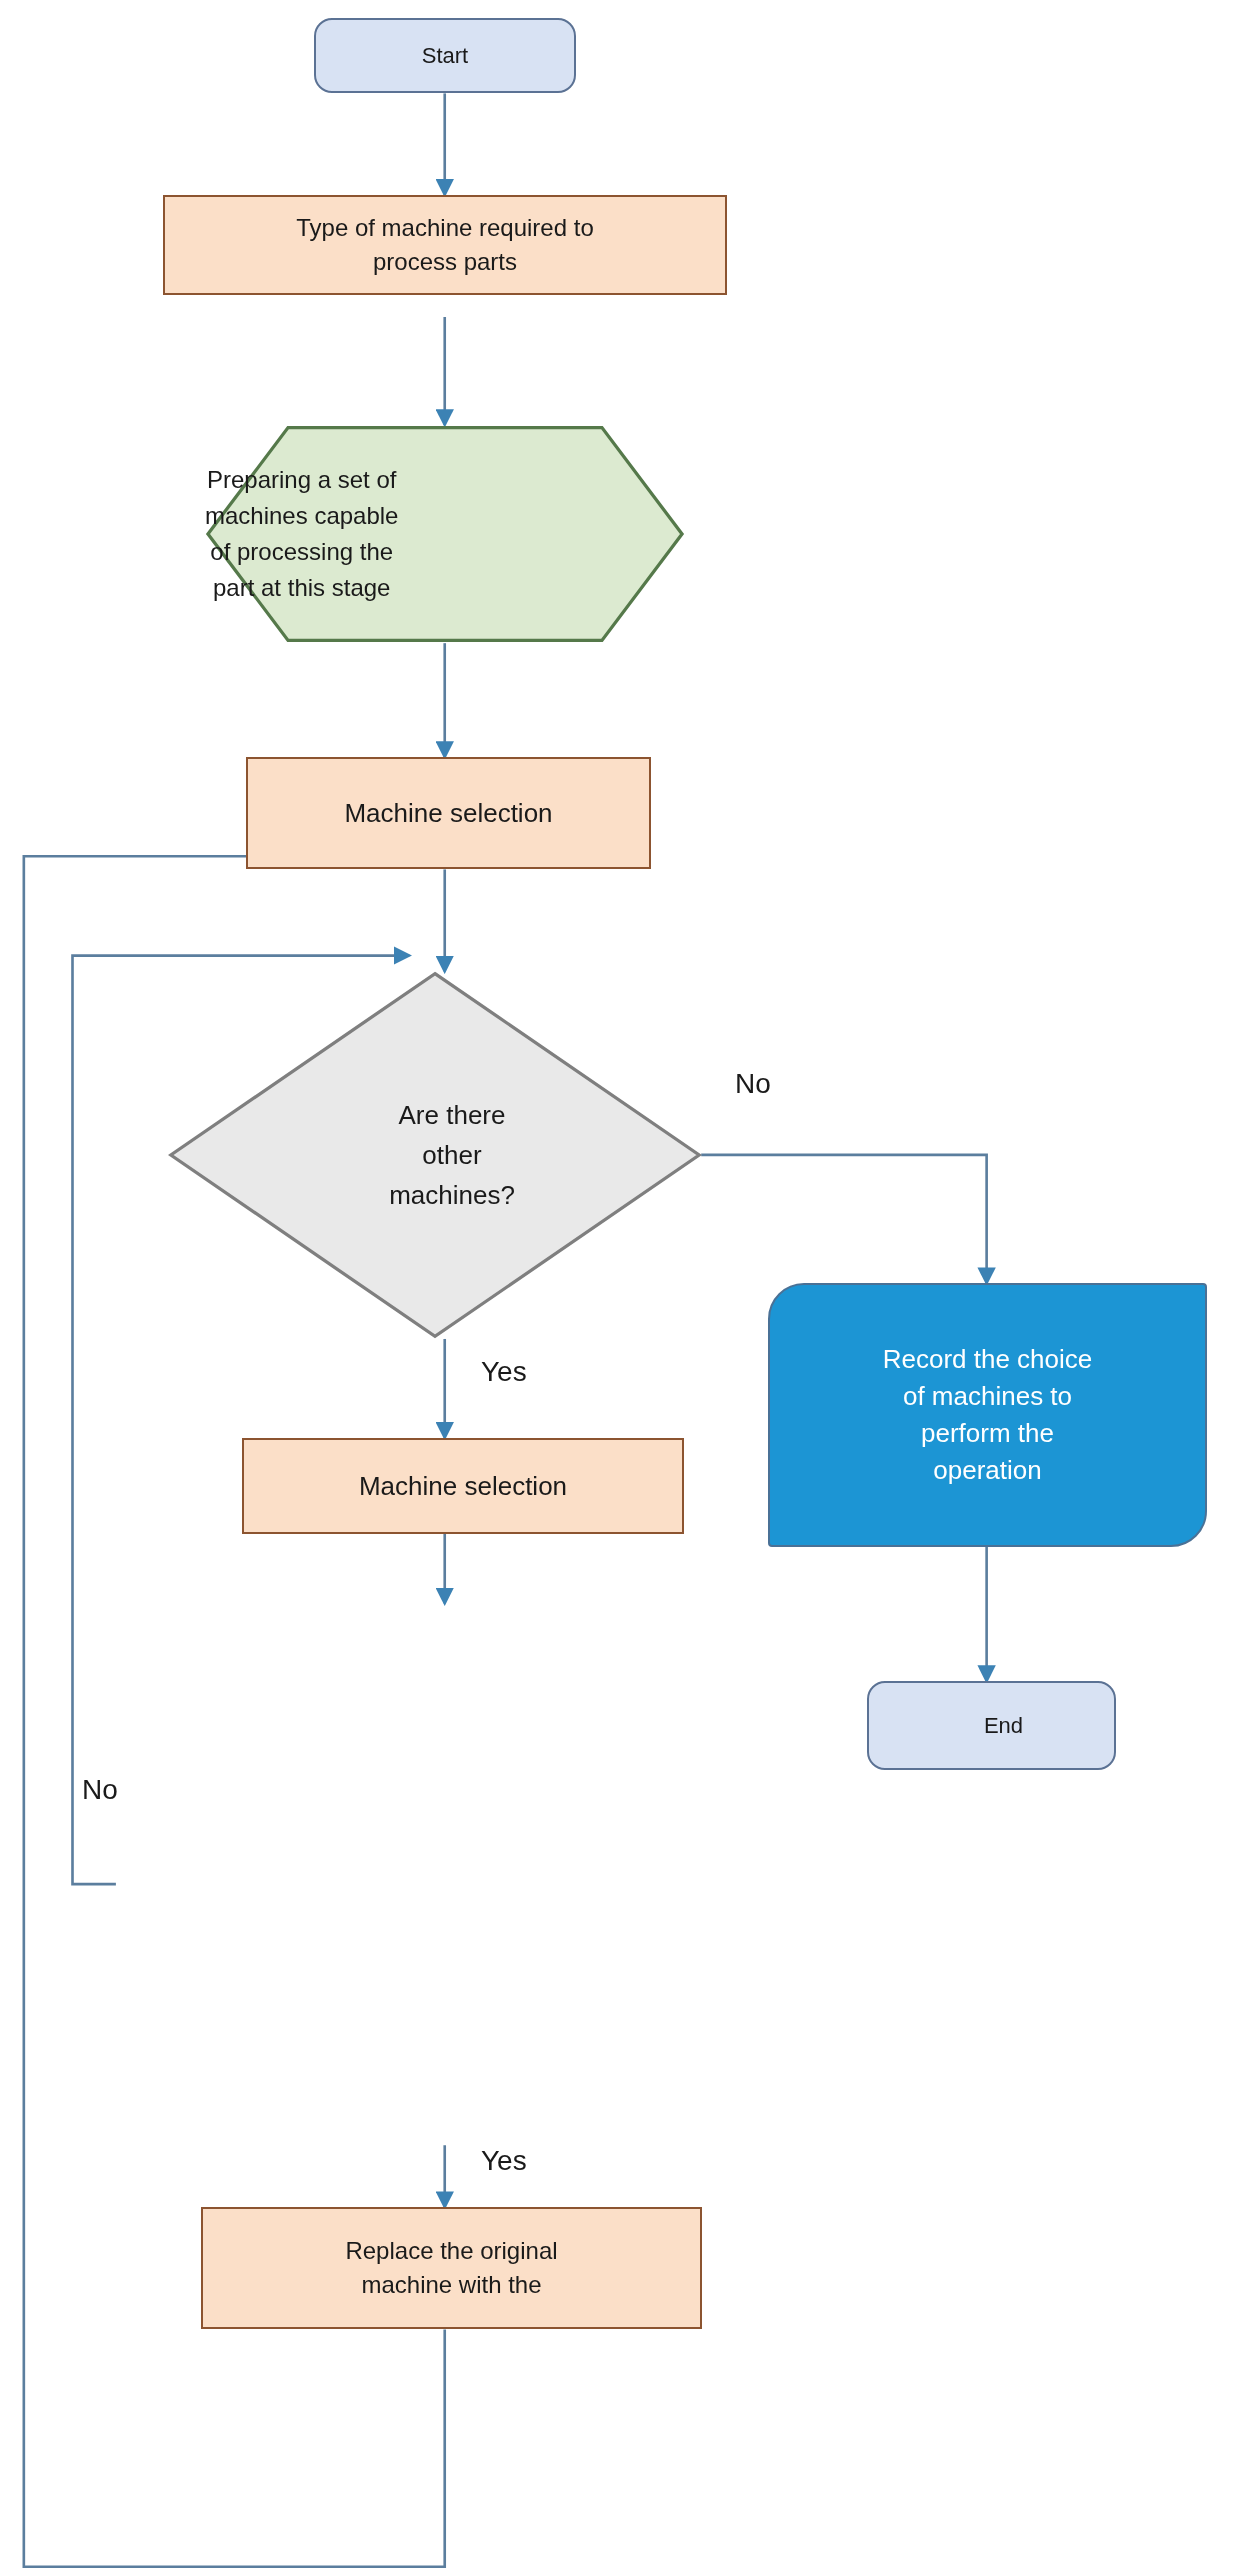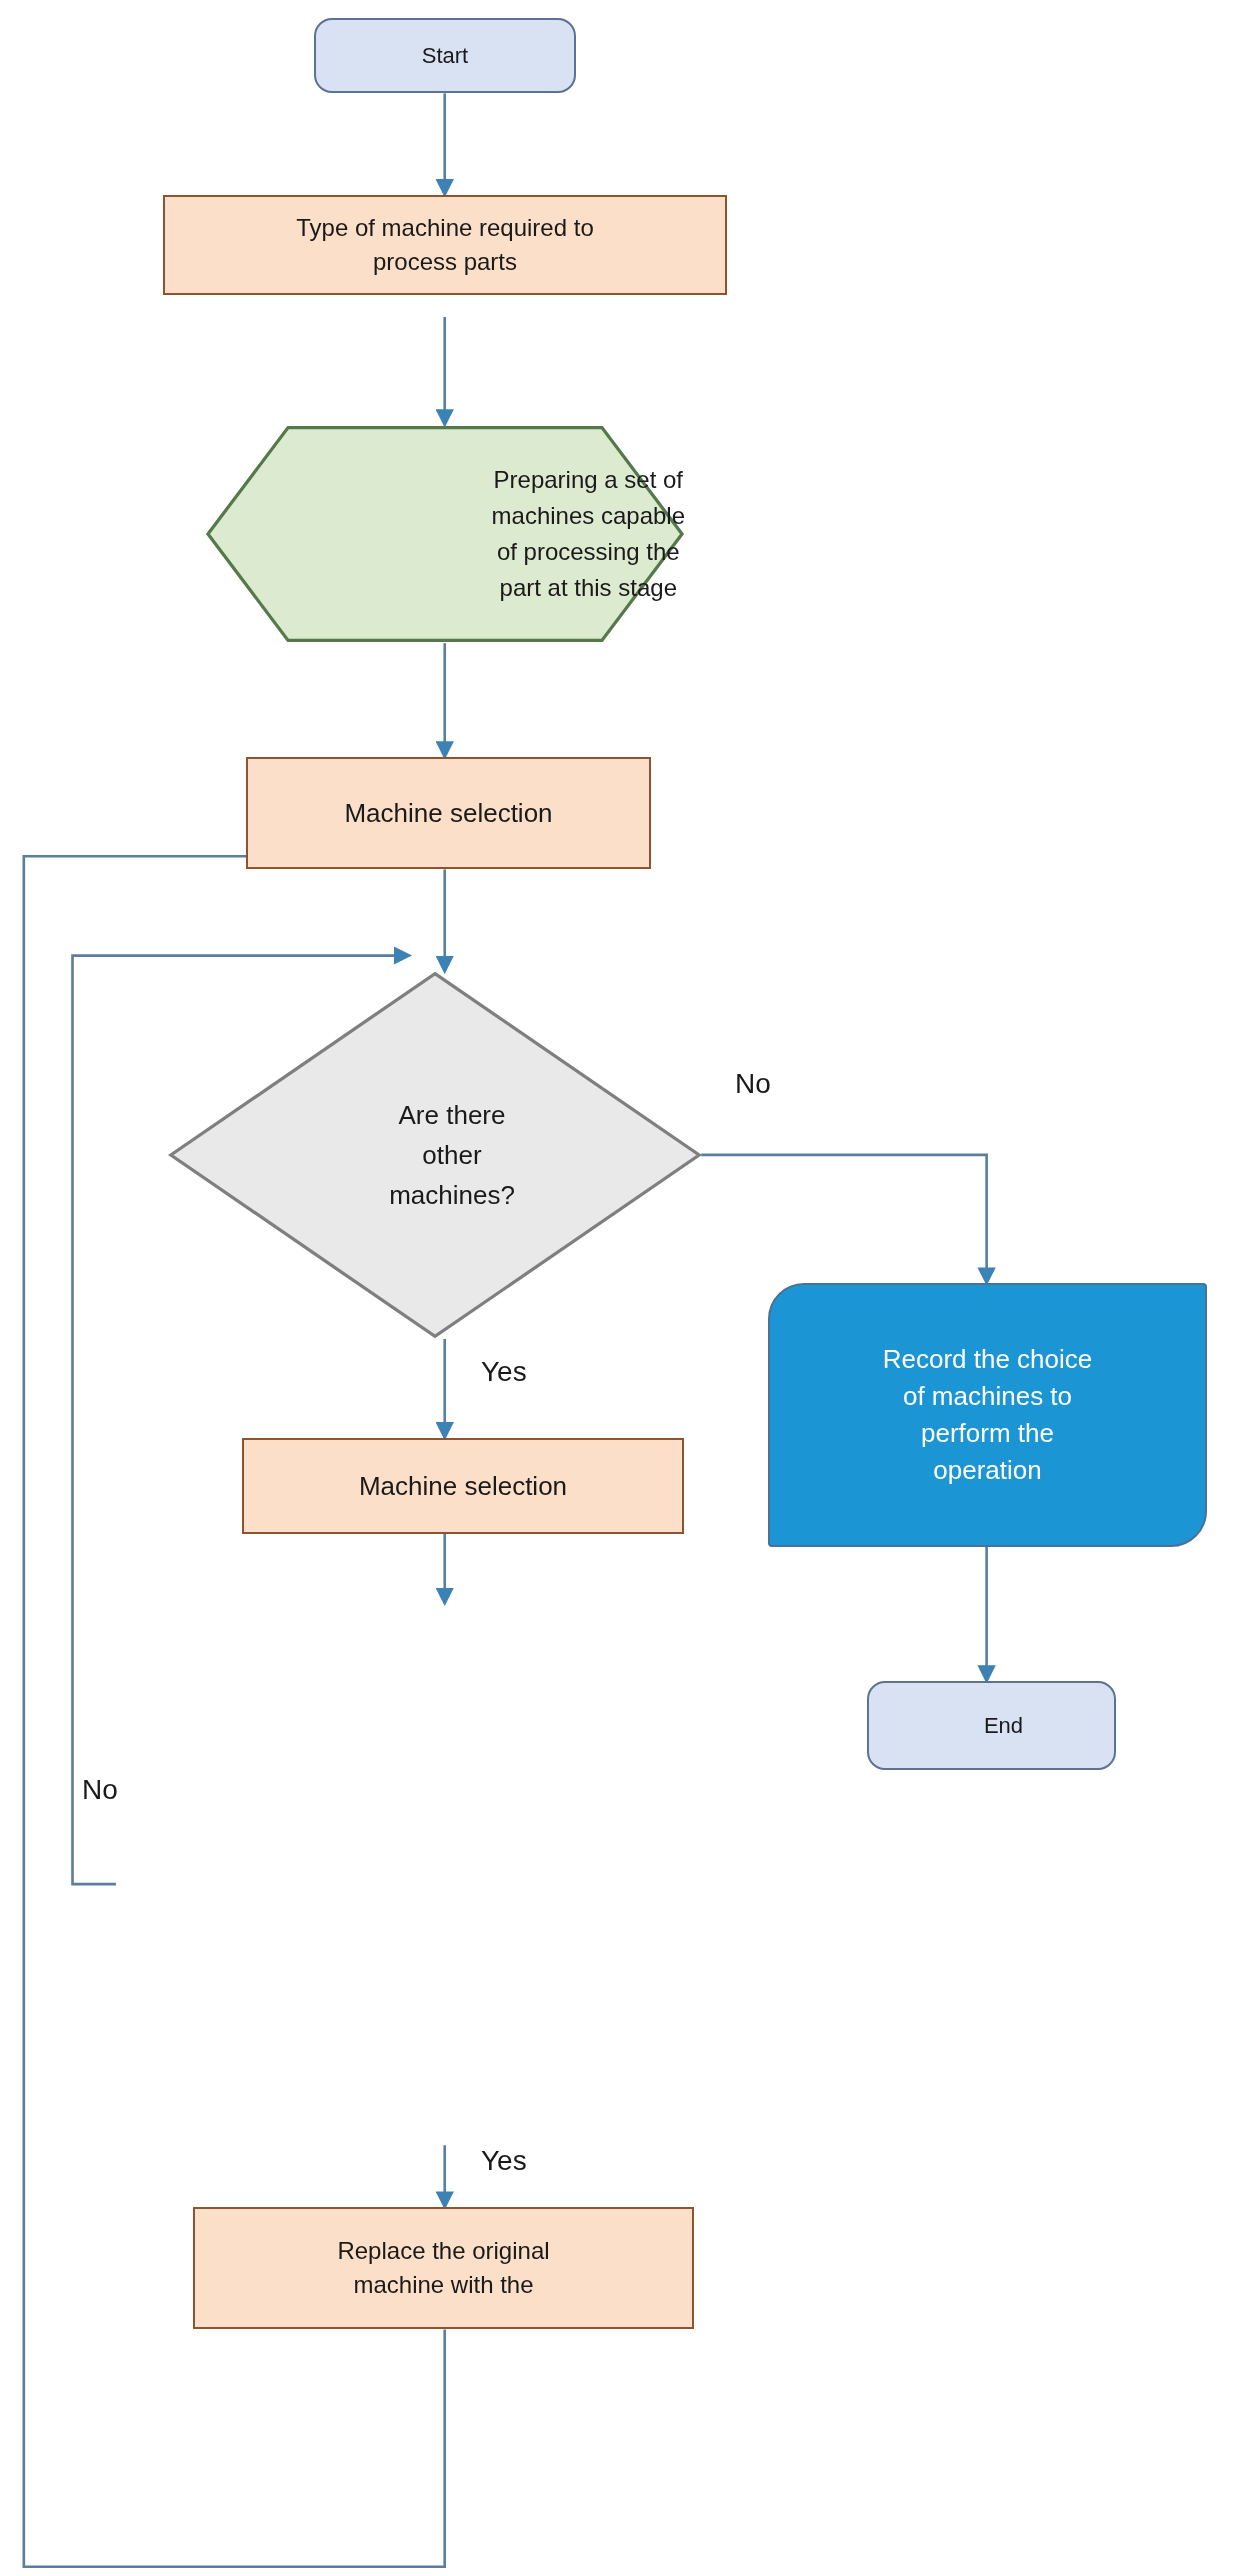--- a/index.html
+++ b/index.html
@@ -53,21 +53,21 @@
     font-size:26px;
     border-radius:36px 4px 36px 4px;
   }
 
   
   .hexwrap{position:absolute;}
   .hexwrap svg{position:absolute;left:0;top:0;}
   .hexwrap .hextext{
     position:absolute;
     left:0;top:0;right:0;bottom:0;
-    display:flex;align-items:center;justify-content:flex-end;
+    display:flex;align-items:center;justify-content:flex-start;
     text-align:center;
     font-size:24px;
     line-height:1.5;
     color:#1a1a1a;
     white-space:pre-line;
   }
 
   
   .diamondwrap{position:absolute;}
   .diamondwrap svg{position:absolute;left:0;top:0;}
@@ -180,21 +180,21 @@
 
   <div class="node terminator" style="left:867px; top:1681px; width:249px; height:89px;padding-left:24px;">
     <span class="label">End</span>
   </div>
 
   <div class="node process small" style="left:242px; top:1438px; width:442px; height:96px;">
     <span class="label">Machine selection</span>
   </div>
 
 
-  <div class="node process" style="left:193px; top:2207px; width:501px; height:122px;">
+  <div class="node process" style="left:201px; top:2207px; width:501px; height:122px;">
     <span class="label">Replace the original
 machine with the</span>
   </div>
 
   <div class="edge-label" style="left:735px; top:1068px;">No</div>
 
   <div class="edge-label" style="left:481px; top:1356px;">Yes</div>
 
   <div class="edge-label" style="left:82px; top:1774px;">No</div>
 

